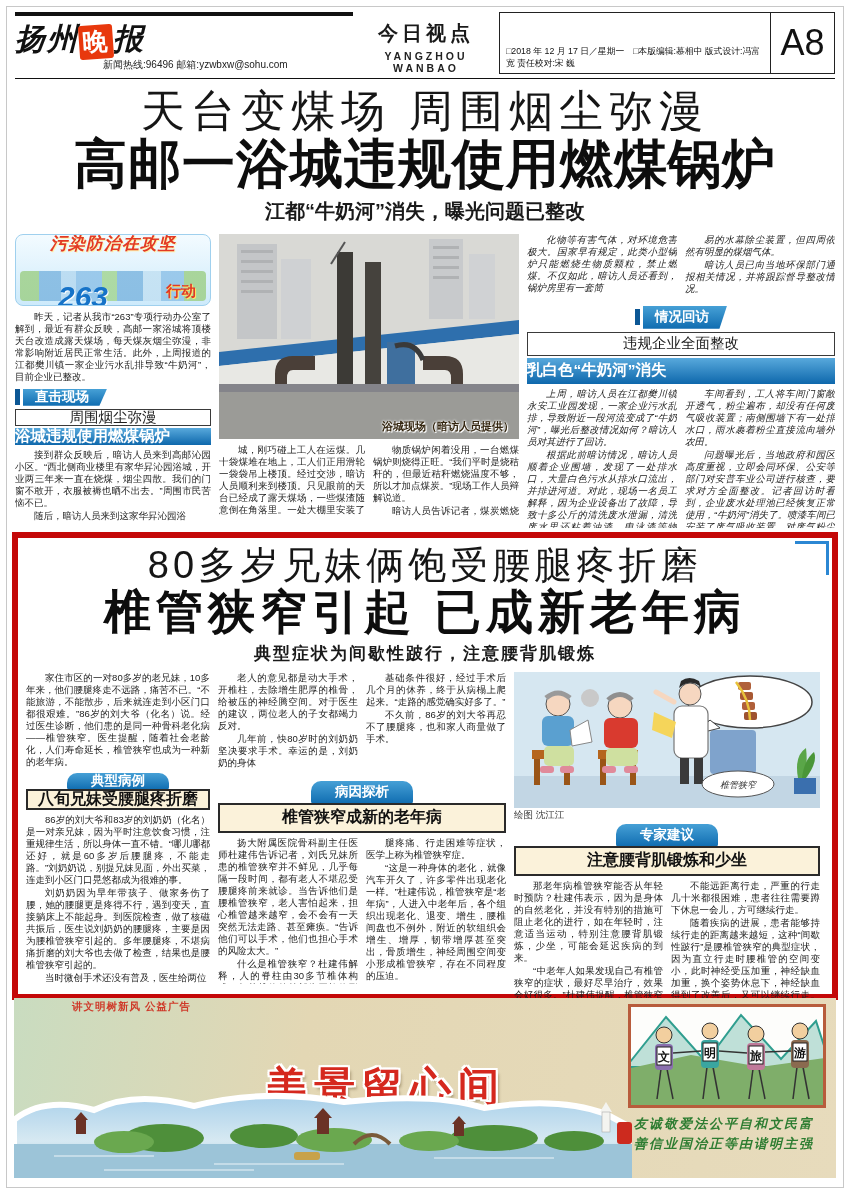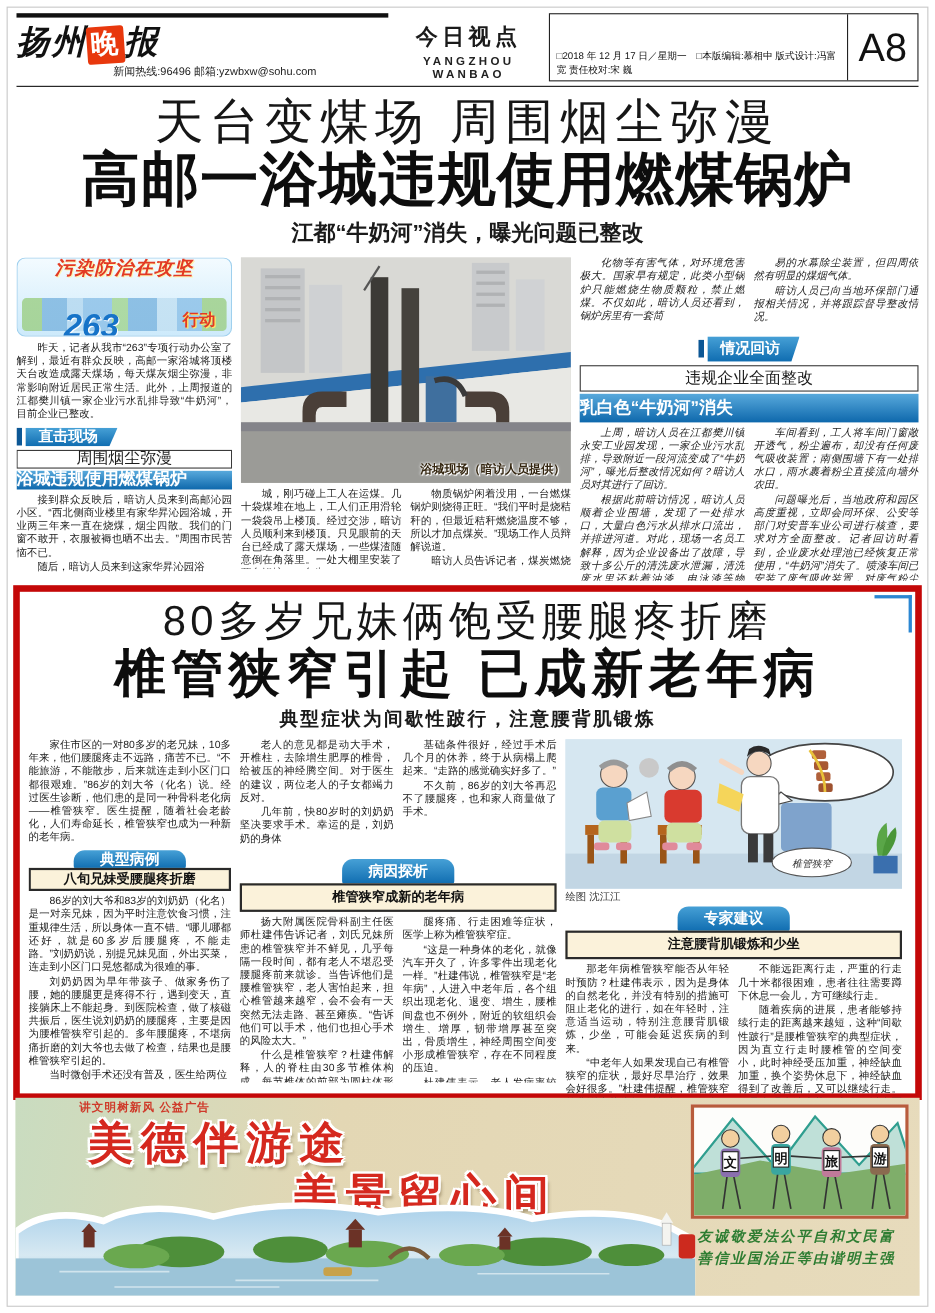--- a/index.html
+++ b/index.html
@@ -28,21 +28,21 @@
   .byline { font-weight:bold; white-space:nowrap; float:right; }
 
   
   .tabrow { display:flex; align-items:center; margin:6px 0 3px; }
   .tabrow.center { justify-content:center; }
   .tabbar { width:5px; height:16px; background:#0c5795; margin-right:3px; flex:none; }
   .tab { background:linear-gradient(#46a0d6,#0f6cb0); color:#fff; font-size:13.5px; font-weight:bold; padding:2px 18px 3px 12px; clip-path:polygon(0 0,100% 0,91% 100%,0 100%); }
   .pill { background:linear-gradient(#46a0d6,#0f6cb0); color:#fff; font-size:13.5px; font-weight:bold; padding:2px 24px 3px; border-radius:10px 10px 3px 3px; }
   .boxw { border:1px solid #3a3a3a; background:#fff; text-align:center; font-size:14.5px; padding:1px 0 2px; }
   .boxb { background:linear-gradient(#58a9dc,#0e68ac); color:#fff; text-align:left; font-weight:bold; font-size:15.5px; padding:2px 0 3px; margin-top:2px; }
-  .cream { background:#fbf2da; border:2px solid #2a2a2a; text-align:center; font-weight:bold; font-size:12px; color:#111; padding:2px 0 3px; }
+  .cream { background:#fbf2da; border:2px solid #2a2a2a; text-align:center; font-weight:bold; font-size:16px; color:#111; padding:2px 0 3px; }
   .secwrap { display:flex; flex-direction:column; align-items:center; margin:5px 0 4px; }
   .secwrap .cream { width:100%; margin-top:-1px; }
 
   
   .a1 { margin:8px 15px 0; }
   .a1 .kicker { font-size:44px; letter-spacing:6px; text-align:center; font-weight:500; color:#161616; line-height:1.1; }
   .a1 .head { font-size:53px; font-weight:900; letter-spacing:1px; text-align:center; color:#0d0d0d; line-height:1.08; }
   .a1 .sub { font-size:20px; font-weight:bold; text-align:center; margin-top:5px; }
   .a1-body { display:flex; gap:8px; margin-top:9px; height:288px; }
   .a1-c1 { width:196px; flex:none; }
@@ -340,21 +340,20 @@
             <p class="ind">随着疾病的进展，患者能够持续行走的距离越来越短，这种“间歇性跛行”是腰椎管狭窄的典型症状，因为直立行走时腰椎管的空间变小，此时神经受压加重，神经缺血加重，换个姿势休息下，神经缺血得到了改善后，又可以继续行走。一旦出现上述症状，病人可以去医院骨科检查诊断。</p>
             <span class="byline">通讯员 傅轩 记者 张庆萍</span>
           </div>
         </div>
       </div>
     </div>
   </div>
 
   <div class="ad">
     <div class="psa">讲文明树新风 公益广告</div>
-    <div class="slog slog1">美德伴游途</div>
     <div class="slog slog2">美景留心间</div>
 
     <div class="lake">
       <svg viewBox="0 0 618 92" preserveAspectRatio="none">
         <defs>
           <linearGradient id="sky" x1="0" y1="0" x2="0" y2="1">
             <stop offset="0" stop-color="#a9d0ea"></stop>
               <stop offset="0.55" stop-color="#d7e9f2"></stop>
               <stop offset="1" stop-color="#8fc0d8"></stop>
           </linearGradient>

